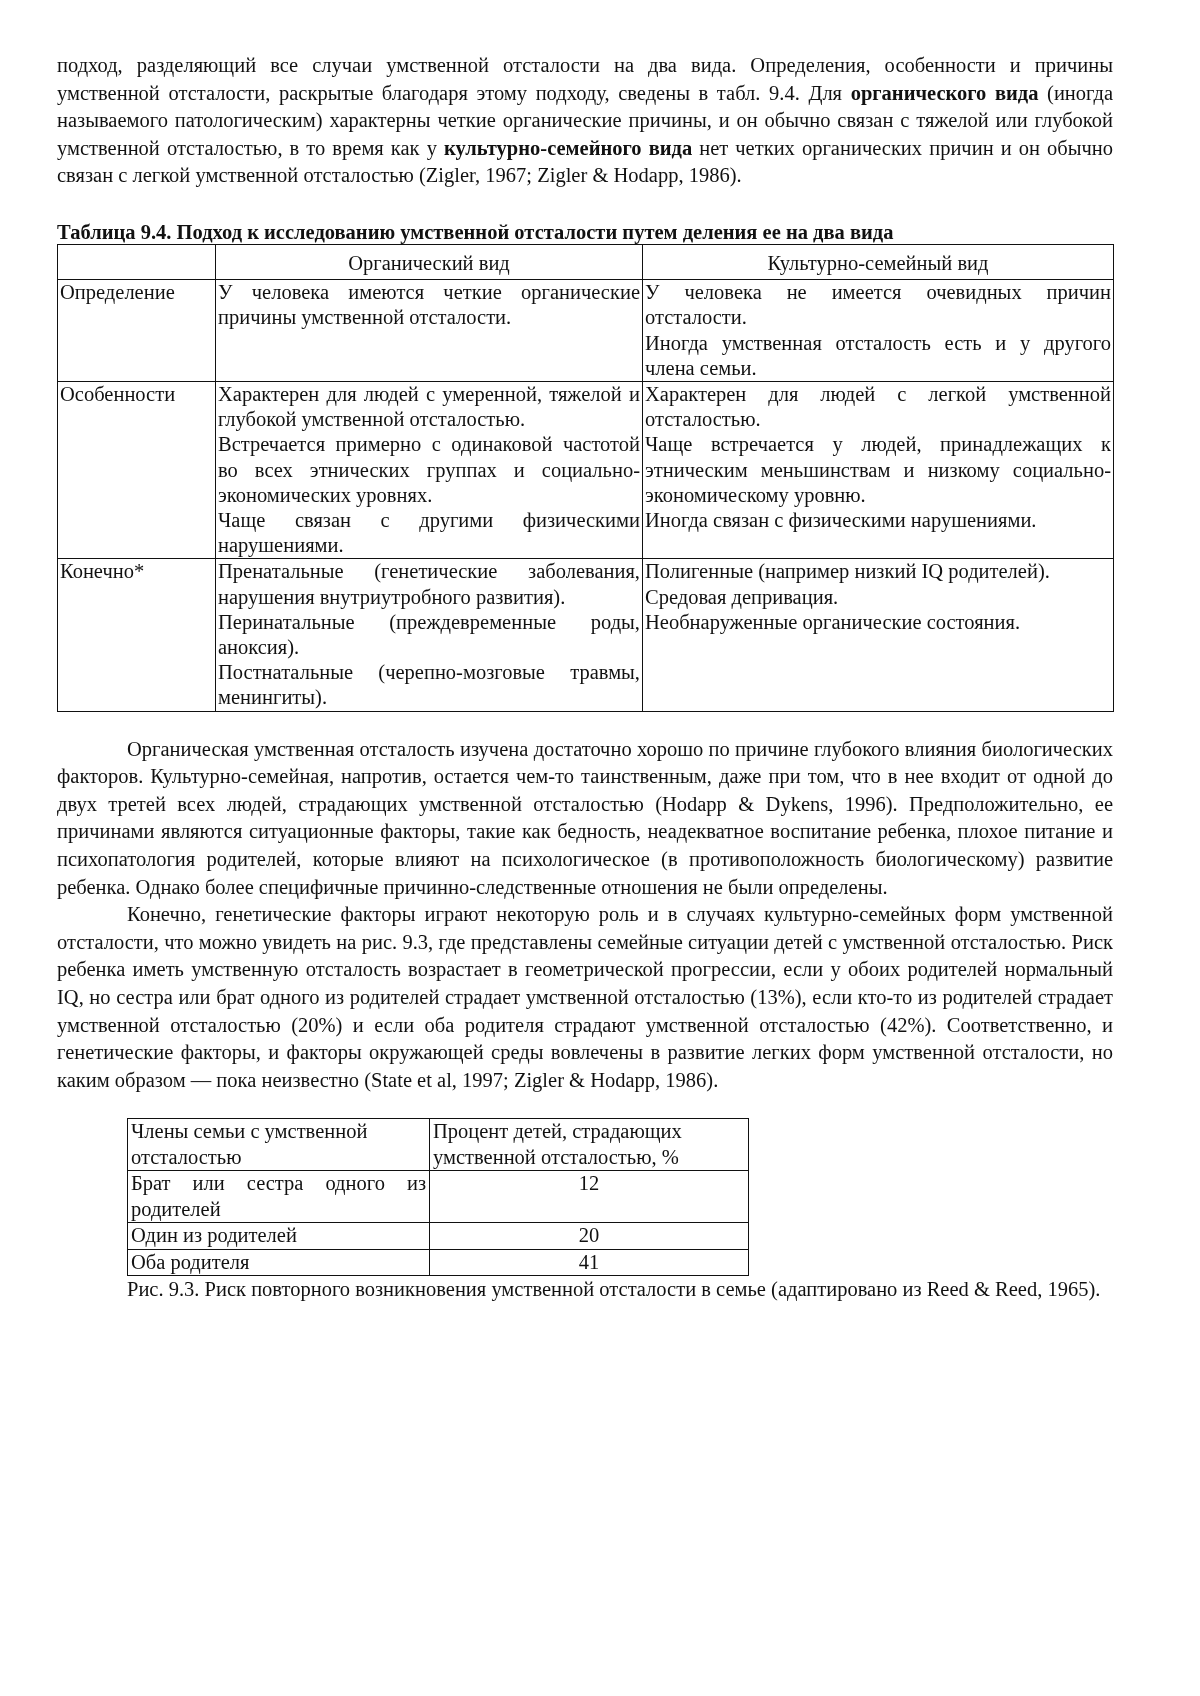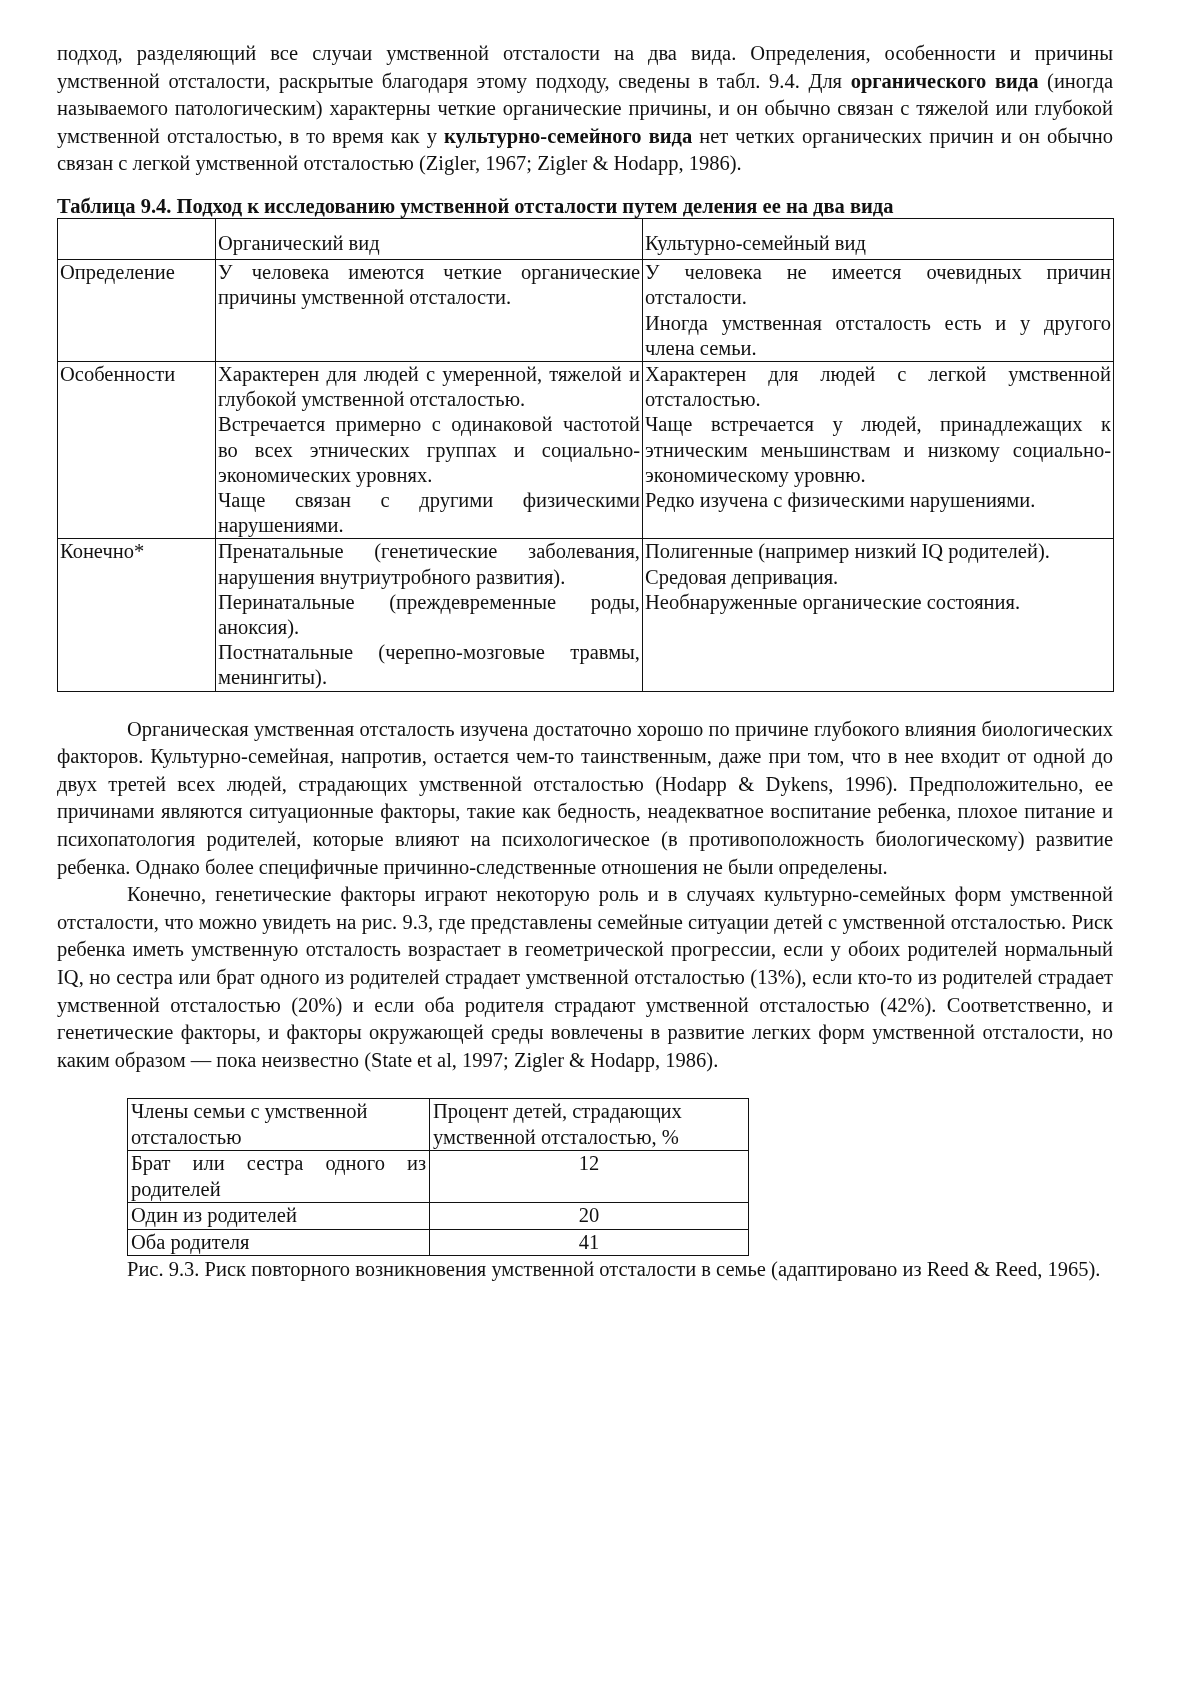--- a/index.html
+++ b/index.html
@@ -1,31 +1,31 @@
 <!DOCTYPE html>
 <html><head>
 <meta charset="utf-8">
 <style>
   html, body { margin: 0; padding: 0; background: #ffffff; }
   body {
     width: 1200px; height: 1696px; position: relative; overflow: hidden;
     font-family: "Liberation Serif", "DejaVu Serif", serif;
     color: #111; font-size: 20.5px; line-height: 27.6px;
   }
-  .page { position: absolute; left: 57px; top: 40px; width: 1056px; }
+  .page { position: absolute; left: 57px; top: 52px; width: 1056px; }
   p { margin: 0; text-align: justify; }
   .indent { text-indent: 70px; }
   b { font-weight: bold; }
-  .caption-title { font-weight: bold; margin-top: 16px; line-height: 24px; }
+  .caption-title { font-weight: bold; margin-top: 30px; line-height: 24px; }
   table.main { border-collapse: collapse; width: 1056px; table-layout: fixed; margin-top: 0; }
   table.main td, table.main th {
     border: 1.5px solid #111; vertical-align: top; padding: 0 2px;
     font-weight: normal; text-align: justify; line-height: 25.2px;
   }
-  table.main th { text-align: left; padding: 12px 2px 3px 2px; }
+  table.main th { text-align: center; padding: 6px 2px 3px 2px; }
   table.main col.c1 { width: 158px; }
   table.main col.c2 { width: 427px; }
   table.main col.c3 { width: 471px; }
   .cell-line { display: block; }
   .footnote { margin-top: 2px; line-height: 27px; }
   .source { padding-left: 70px; line-height: 27px; }
   .spacer { height: 24px; }
   table.small {
     border-collapse: collapse; table-layout: fixed; width: 621px;
     margin-left: 70px; margin-top: 24px;
@@ -74,21 +74,21 @@
     <tr>
       <td>Особенности</td>
       <td>
         <span class="cell-line">Характерен для людей с умеренной, тяжелой и глубокой умственной отсталостью.</span>
         <span class="cell-line">Встречается примерно с одинаковой частотой во всех этнических группах и социально-экономических уровнях.</span>
         <span class="cell-line">Чаще связан с другими физическими нарушениями.</span>
       </td>
       <td>
         <span class="cell-line">Характерен для людей с легкой умственной отсталостью.</span>
         <span class="cell-line">Чаще встречается у людей, принадлежащих к этническим меньшинствам и низкому социально-экономическому уровню.</span>
-        <span class="cell-line">Редко изучена с физическими нарушениями.</span>
+        <span class="cell-line">Иногда связан с физическими нарушениями.</span>
       </td>
     </tr>
     <tr>
       <td>Конечно*</td>
       <td>
         <span class="cell-line">Пренатальные (генетические заболевания, нарушения внутриутробного развития).</span>
         <span class="cell-line">Перинатальные (преждевременные роды, аноксия).</span>
         <span class="cell-line">Постнатальные (черепно-мозговые травмы, менингиты).</span>
       </td>
       <td>

